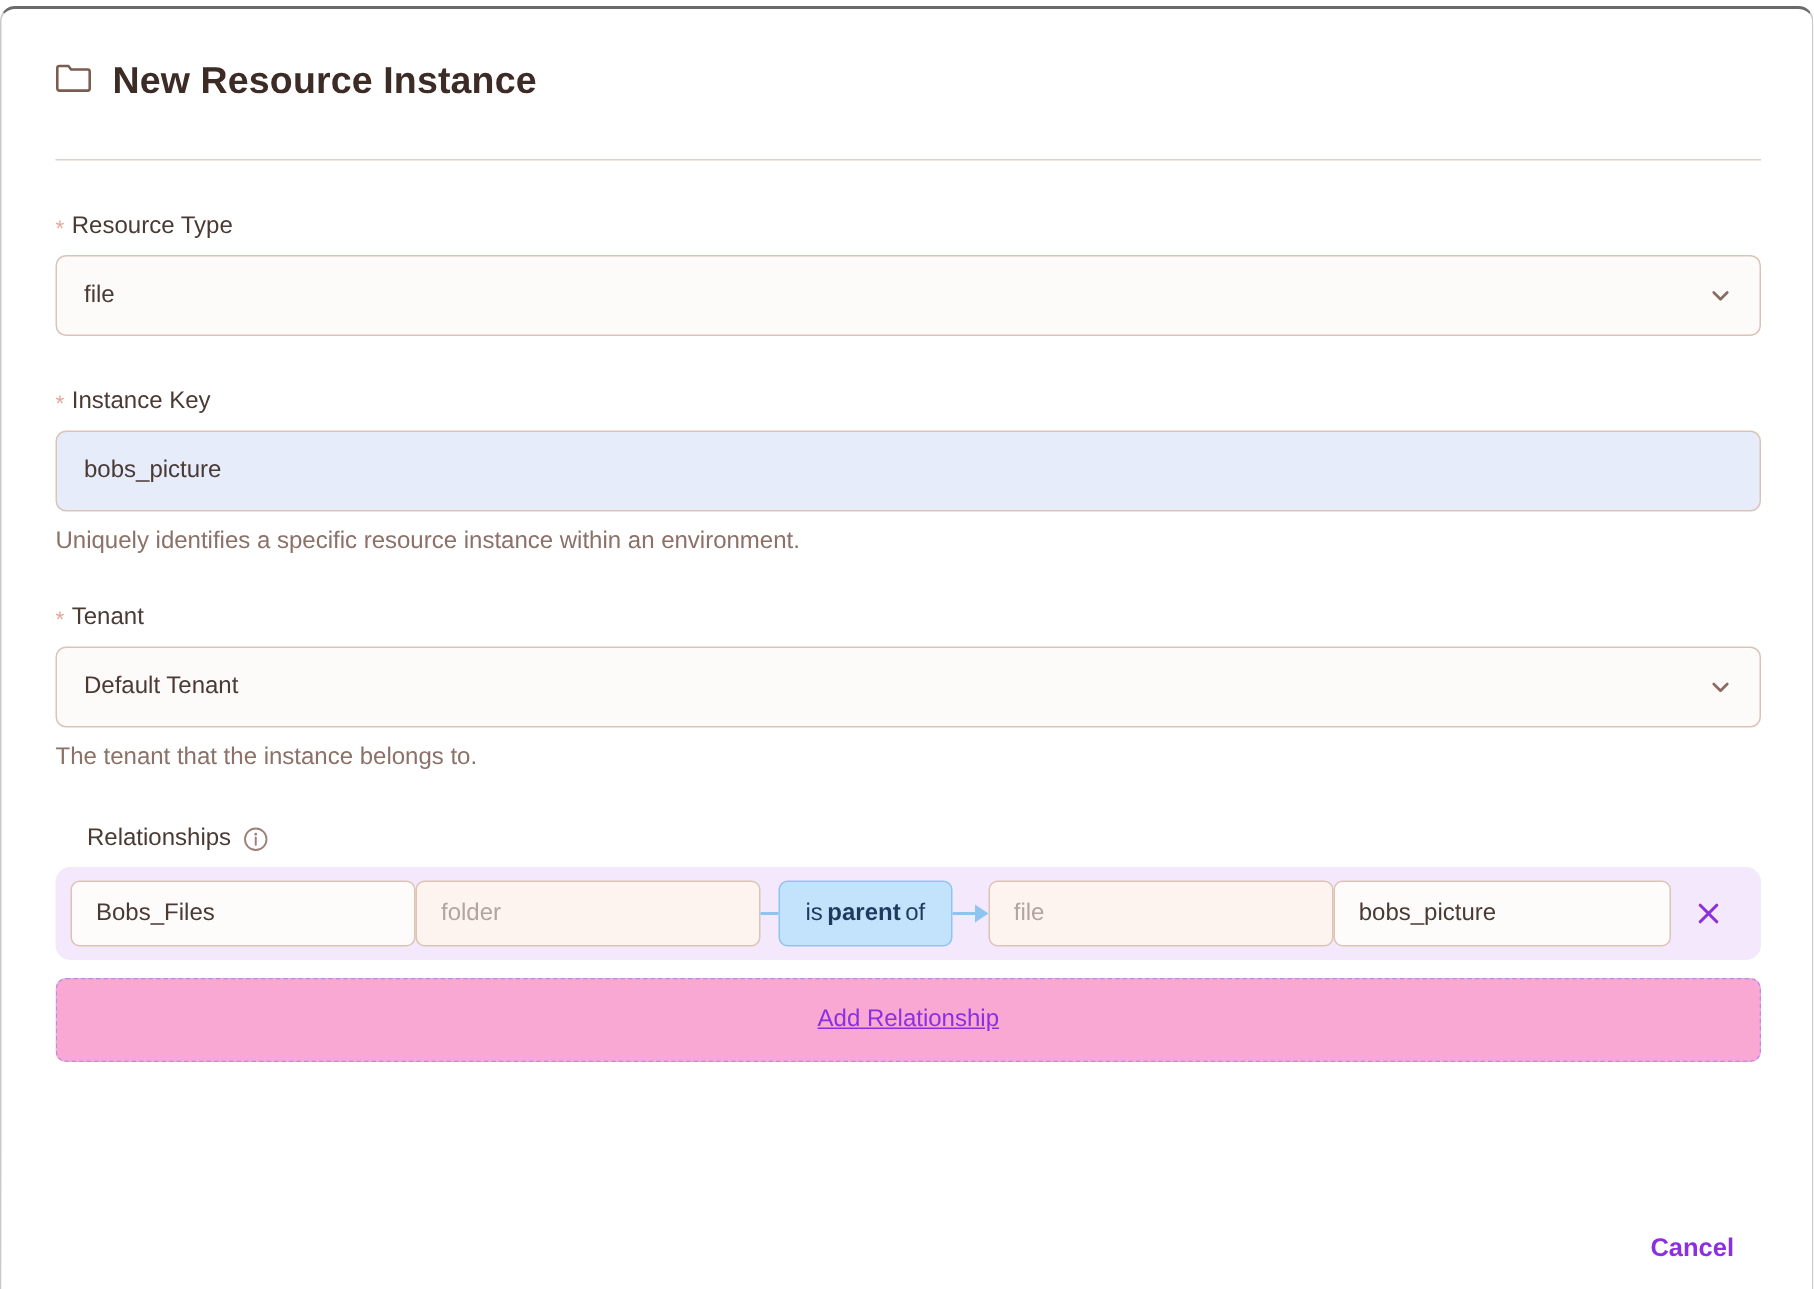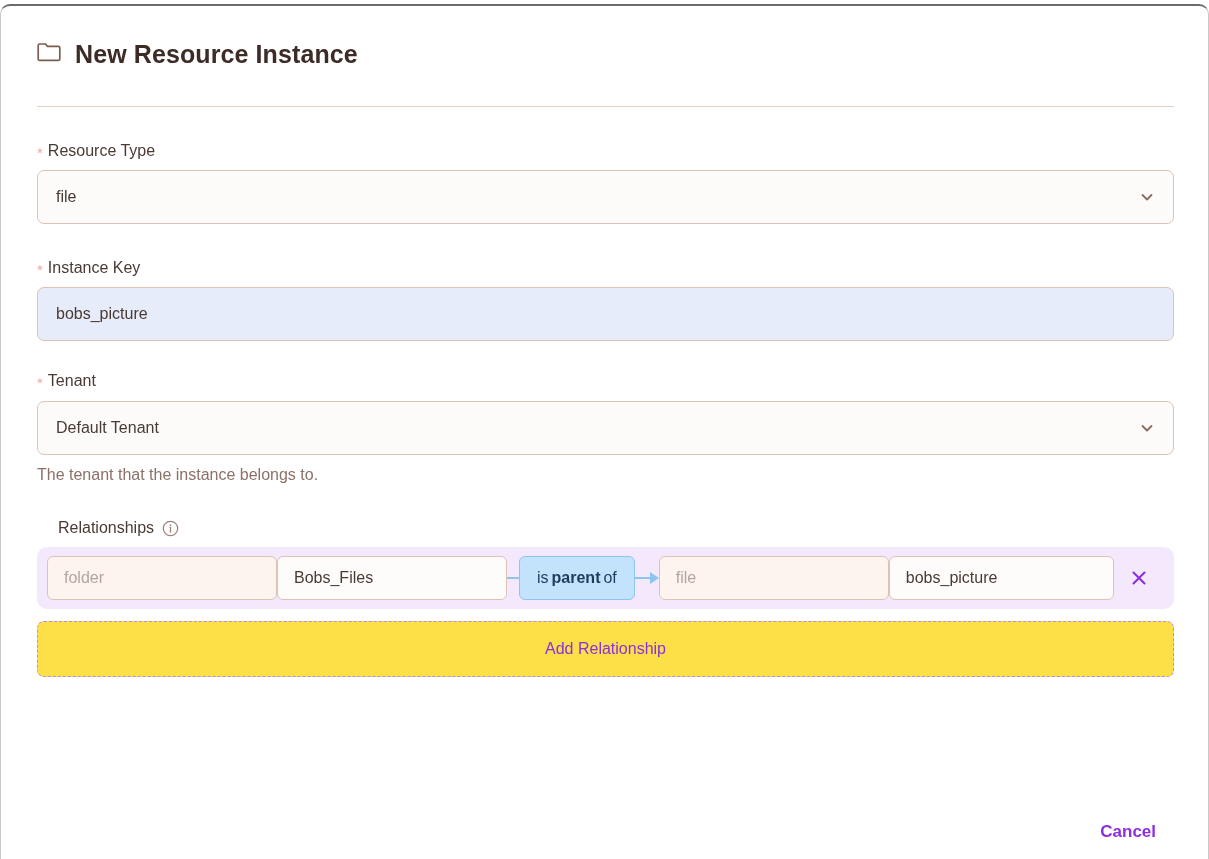--- a/index.html
+++ b/index.html
@@ -226,28 +226,29 @@
     min-width: 46px;
   }
   .close-icon { width: 20px; height: 20px; display: block; }
 
   .add-rel-btn {
     margin-top: 12px;
     width: 100%;
     height: 56px;
     border: 1px dashed #b98ce8;
     border-radius: 7px;
-    background: #fde047;
+    background: #f9a8d4;
     color: #8b2fe0;
     font-size: 16px;
     font-family: "Liberation Sans", "DejaVu Sans", sans-serif;
     display: flex;
     align-items: center;
     justify-content: center;
     cursor: pointer;
+    text-decoration: underline;
   }
 
   
   .footer-actions {
     position: absolute;
     right: 36px;
     top: 806px;
     display: flex;
     align-items: flex-start;
     gap: 10px;
@@ -304,20 +305,21 @@
     </div>
 
     <div class="field-block">
       <div class="field-label">
         <span class="req-star">*</span>
         <span>Instance Key</span>
       </div>
       <div class="control filled-blue">
         <span class="value">bobs_picture</span>
       </div>
+      <div class="help-text">Uniquely identifies a specific resource instance within an environment.</div>
     </div>
 
     <div class="field-block tight">
       <div class="field-label">
         <span class="req-star">*</span>
         <span>Tenant</span>
       </div>
       <div class="control">
         <span class="value">Default Tenant</span>
         <svg class="chevron" viewBox="0 0 16 16">
@@ -331,22 +333,22 @@
       <div class="rel-header">
         <span class="rel-title">Relationships</span>
         <svg class="info-icon" viewBox="0 0 18 18">
           <circle cx="9" cy="9" r="7.6" fill="none" stroke="#9b8179" stroke-width="1.3"></circle>
           <circle cx="9" cy="5.4" r="0.95" fill="#9b8179"></circle>
           <path d="M9 7.8 V12.8" stroke="#9b8179" stroke-width="1.4" stroke-linecap="round"></path>
         </svg>
       </div>
 
       <div class="rel-row">
+        <div class="rel-box key-box subject-key">Bobs_Files</div>
         <div class="rel-box type-box subject-type">folder</div>
-        <div class="rel-box key-box subject-key">Bobs_Files</div>
 
         <div class="connector">
           <div class="line"></div>
         </div>
 
         <div class="relation-chip">
           <span>is</span>
           <b>parent</b>
           <span>of</span>
         </div>

